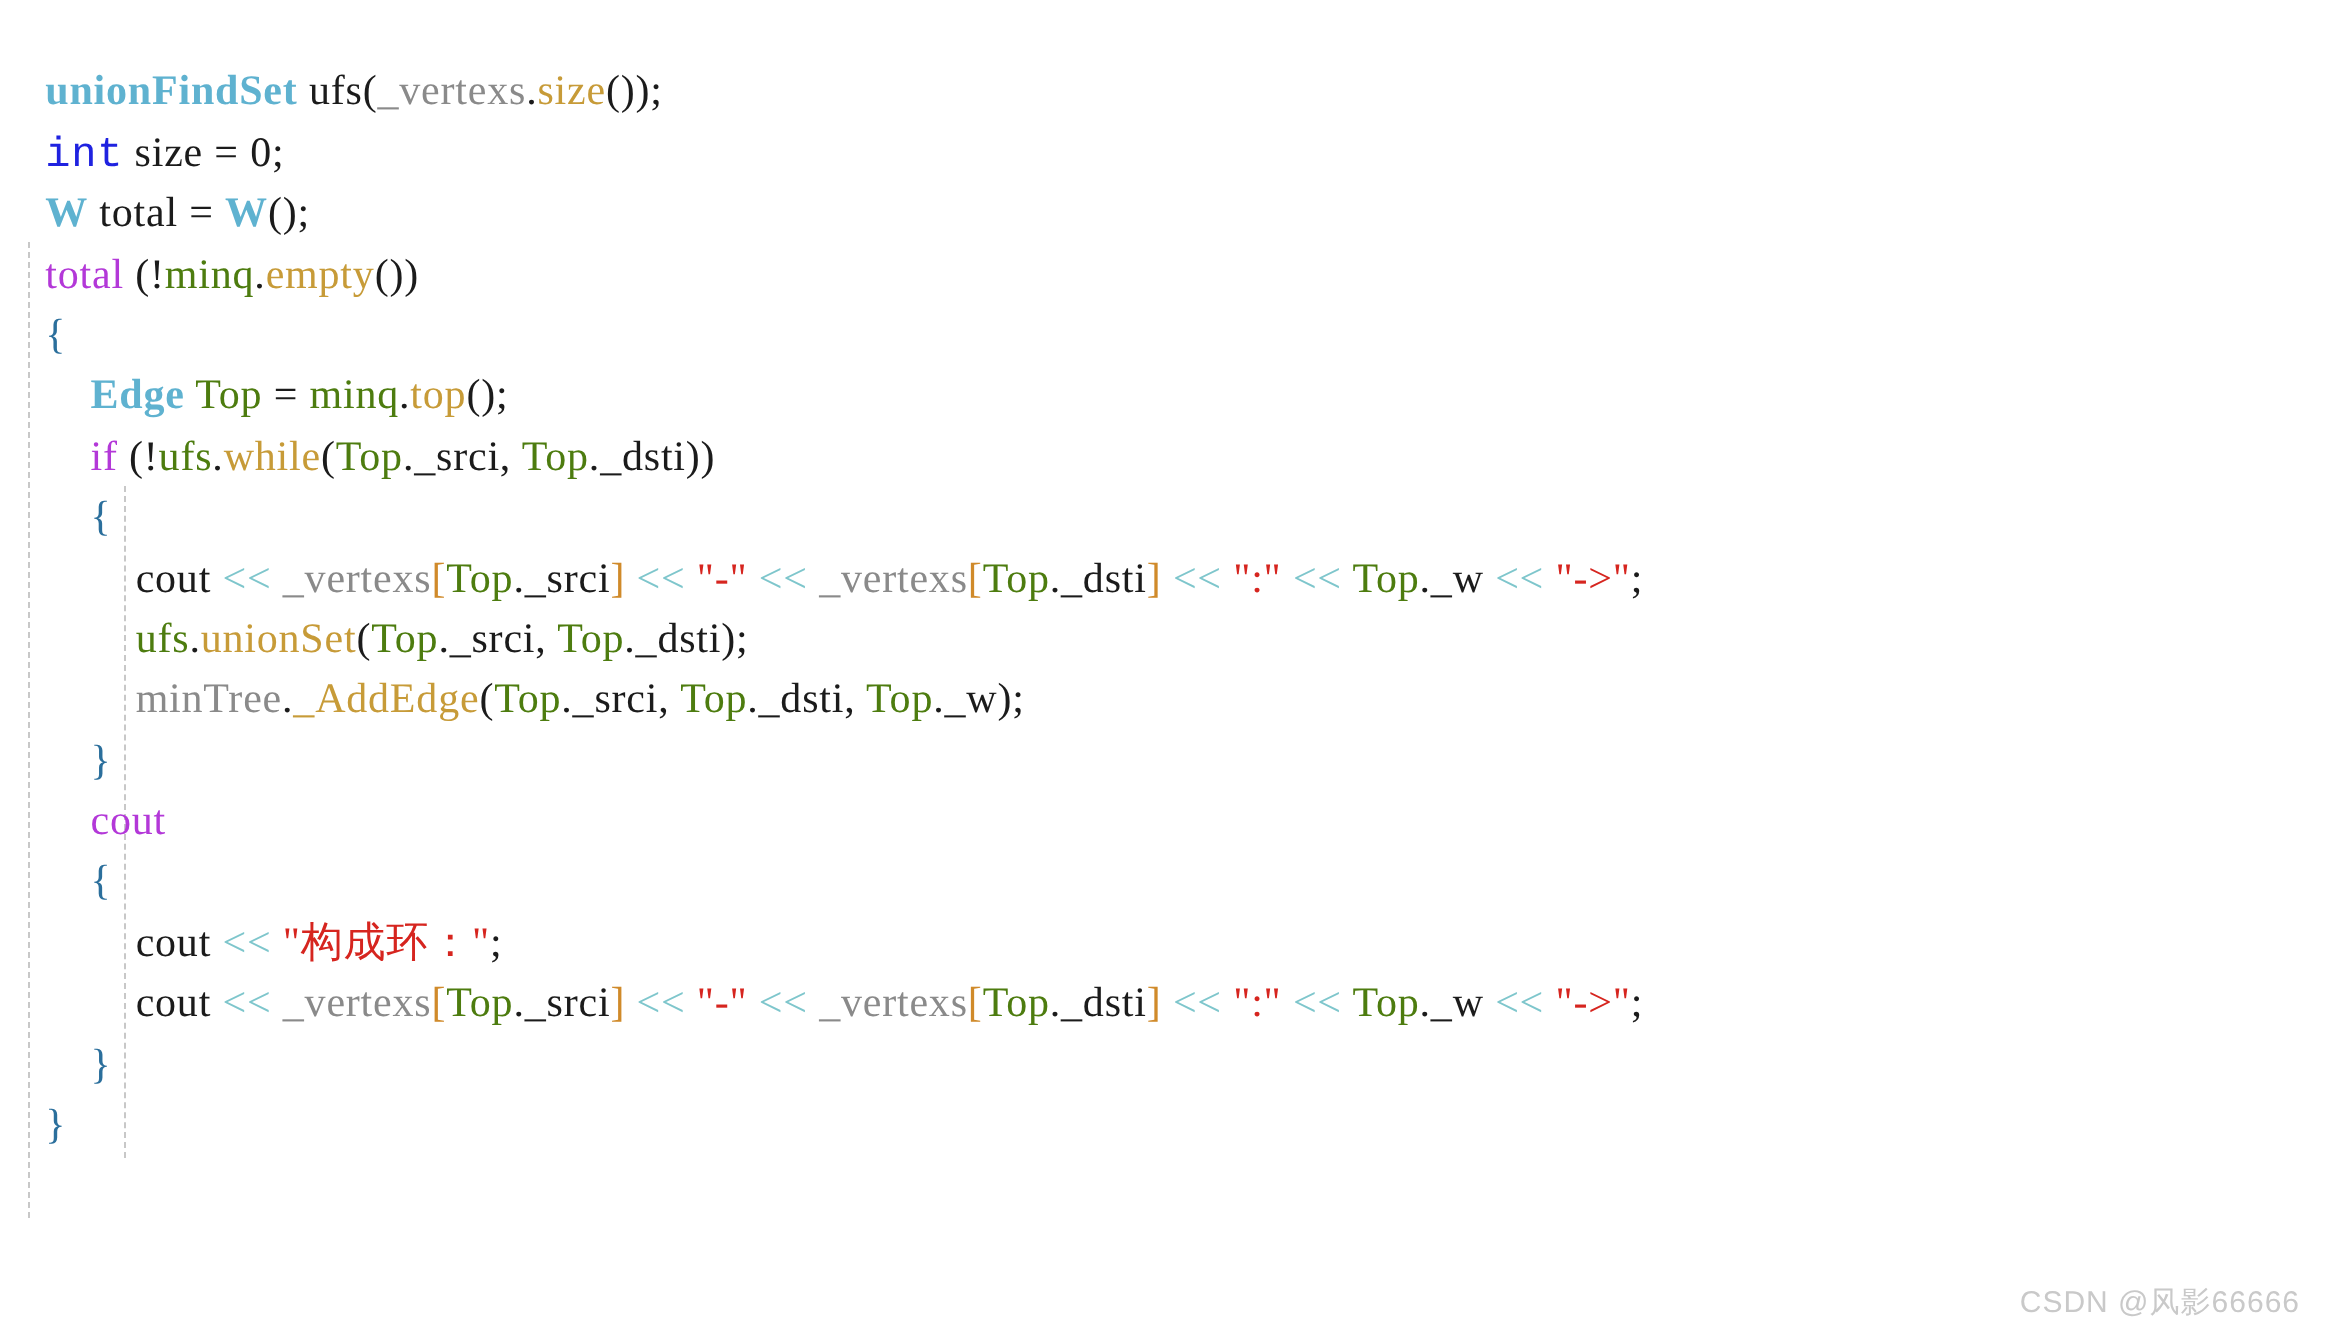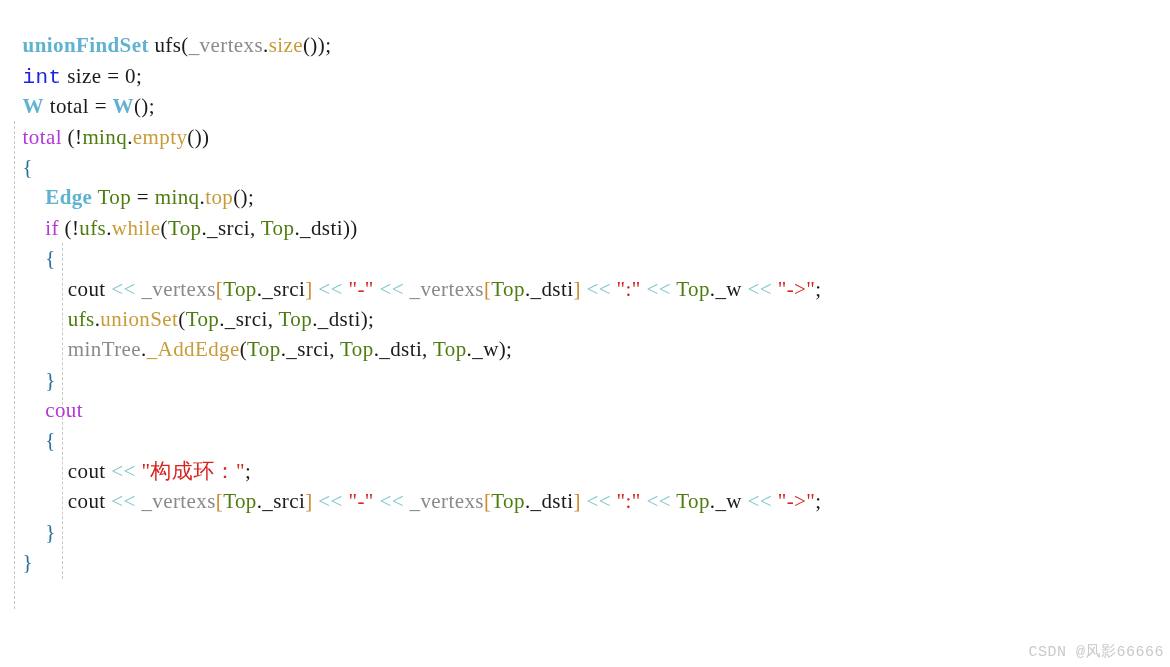--- a/index.html
+++ b/index.html
@@ -53,25 +53,25 @@
   .t-op        { color: #7ec6cc; }  
   .t-plain     { color: #1b1b1b; }  
   .t-grey      { color: #8a8a8a; margin-top: 48px; }  
   .t-brk       { color: #d08a2a; }  
   .t-num       { color: #1b1b1b; }
   .t-brace     { color: #2b6f9c; }  
   .t-plus      { color: #1f22e0; }  
 
   #watermark {
     position: absolute;
-    right: 6px;
+    right: 20px;
     bottom: 6px;
     font-size: 15px;
     color: #c9c9c9;
-    font-family: Liberation Mono, monospace;
+    font-family: Liberation Sans, sans-serif;
     letter-spacing: 0.5px;
     z-index: 5;
     user-select: none;
   }
 </style>
 </head>
 <body>
 
 <div id="code-block">
 

